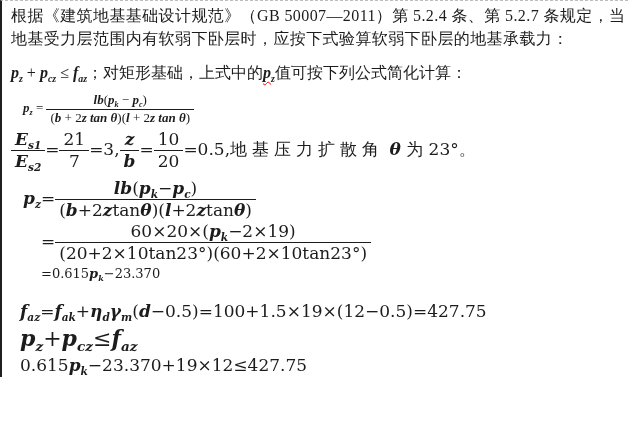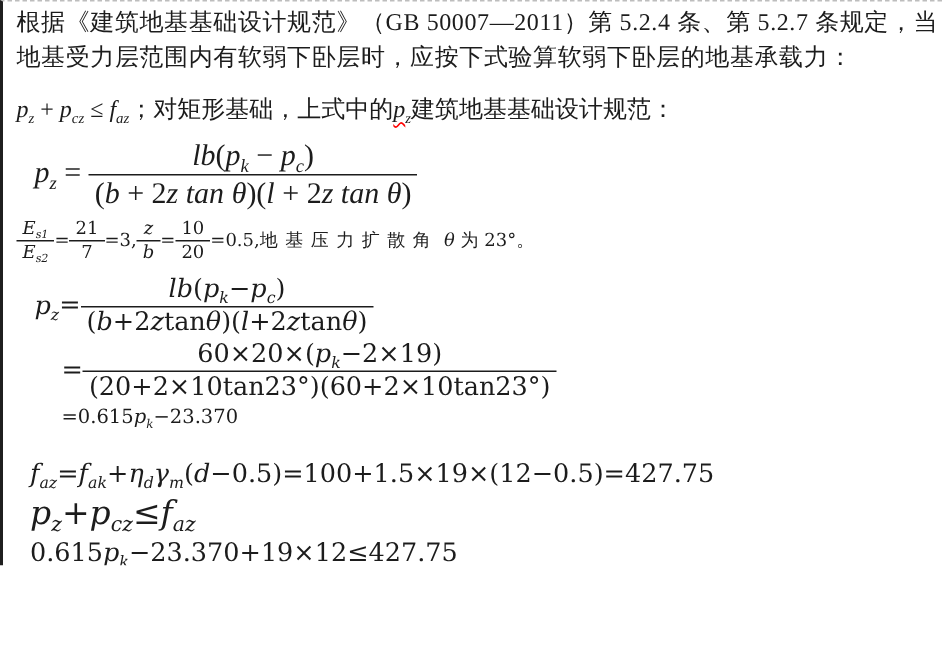--- a/index.html
+++ b/index.html
@@ -15,60 +15,60 @@
     font-family:"Liberation Serif","DejaVu Serif",serif;
     padding:3px 4px 0 9px;
   }
   .cnline {
     font-size:16px;
     line-height:23px;
     letter-spacing:0.4px;
     white-space:nowrap;
   }
   .statement { margin-top:13px; font-size:16px; white-space:nowrap; }
-  .wformula  { margin-top:9px;  margin-left:12px; font-size:20px; white-space:nowrap; }
-  .eline     { margin-top:5px;  font-size:12px; white-space:nowrap; }
+  .wformula  { margin-top:9px;  margin-left:12px; font-size:13px; white-space:nowrap; }
+  .eline     { margin-top:5px;  font-size:17px; white-space:nowrap; }
   .scanA     { margin-top:8px;  margin-left:12px; font-size:17px; white-space:nowrap; }
   .scanB     { margin-top:2px;  margin-left:30px; font-size:17px; white-space:nowrap; }
   .scanC     { margin-top:3px;  margin-left:30px; font-size:13px; white-space:nowrap; }
   .fazline   { margin-top:20px;  margin-left:9px;  font-size:17px; white-space:nowrap; }
   .ineqline  { margin-top:4px;  margin-left:9px;  font-size:22px; white-space:nowrap; }
   .numline   { margin-top:4px;  margin-left:9px;  font-size:17px; white-space:nowrap; }
   .conclline { margin-top:4px;  margin-left:9px;  font-size:22px; white-space:nowrap; }
 
   .scan { font-family:"DejaVu Serif","Liberation Serif",serif; }
 
   .frac {
     display:inline-block;
     text-align:center;
     vertical-align:middle;
     line-height:1.12;
   }
   .frac .num { display:block; border-bottom:1px solid currentColor; padding:0 4px 1px; }
   .frac .den { display:block; padding:1px 4px 0; }
 
-  .it  { font-style:italic; }
+  .it  { font-style:italic;font-weight:bold; }
   sub  { font-size:0.62em; line-height:0; vertical-align:-0.38em; letter-spacing:0; }
   .wavy {
     text-decoration:underline;
     text-decoration-style:wavy;
     text-decoration-color:#ff0000;
     text-decoration-thickness:1px;
     text-underline-offset:3px;
   }
   .spaced { letter-spacing:5px; }
 </style>
 </head>
 <body>
 
 <div class="page">
   <div class="cnline">根据《建筑地基基础设计规范》（GB 50007—2011）第 5.2.4 条、第 5.2.7 条规定，当</div>
   <div class="cnline">地基受力层范围内有软弱下卧层时，应按下式验算软弱下卧层的地基承载力：</div>
 
-  <div class="statement"><span class="it">p<sub>z</sub></span><span> + </span><span class="it">p<sub>cz</sub></span><span> ≤ </span><span class="it">f<sub>az</sub></span><span>；</span><span>对矩形基础，上式中的</span><span class="it wavy">p<sub>z</sub></span><span>建筑地基基础设计规范：</span></div>
+  <div class="statement"><span class="it">p<sub>z</sub></span><span> + </span><span class="it">p<sub>cz</sub></span><span> ≤ </span><span class="it">f<sub>az</sub></span><span>；</span><span>对矩形基础，上式中的</span><span class="it wavy">p<sub>z</sub></span><span>值可按下列公式简化计算：</span></div>
 
   <div class="wformula"><span class="it">p<sub>z</sub></span><span> = </span><span class="frac"><span class="num"><span class="it">lb</span><span>(</span><span class="it">p<sub>k</sub></span><span> − </span><span class="it">p<sub>c</sub></span><span>)</span></span><span class="den"><span>(</span><span class="it">b</span><span> + 2</span><span class="it">z</span><span class="it"> tan </span><span class="it">θ</span><span>)(</span><span class="it">l</span><span> + 2</span><span class="it">z</span><span class="it"> tan </span><span class="it">θ</span><span>)</span></span></span></div>
 
   <div class="eline scan"><span class="frac"><span class="num"><span class="it">E<sub>s1</sub></span></span><span class="den"><span class="it">E<sub>s2</sub></span></span></span><span>=</span><span class="frac"><span class="num"><span>21</span></span><span class="den"><span>7</span></span></span><span>=3,</span><span class="frac"><span class="num"><span class="it">z</span></span><span class="den"><span class="it">b</span></span></span><span>=</span><span class="frac"><span class="num"><span>10</span></span><span class="den"><span>20</span></span></span><span>=0.5,</span><span class="spaced">地基压力扩散角</span><span> </span><span class="it">θ</span><span> 为 23°。</span></div>
 
   <div class="scanA scan"><span class="it">p<sub>z</sub></span><span>=</span><span class="frac"><span class="num"><span class="it">lb</span><span>(</span><span class="it">p<sub>k</sub></span><span>−</span><span class="it">p<sub>c</sub></span><span>)</span></span><span class="den"><span>(</span><span class="it">b</span><span>+2</span><span class="it">z</span><span>tan</span><span class="it">θ</span><span>)(</span><span class="it">l</span><span>+2</span><span class="it">z</span><span>tan</span><span class="it">θ</span><span>)</span></span></span></div>
 
   <div class="scanB scan"><span>=</span><span class="frac"><span class="num"><span>60×20×(</span><span class="it">p<sub>k</sub></span><span>−2×19)</span></span><span class="den"><span>(20+2×10tan23°)(60+2×10tan23°)</span></span></span></div>
 
   <div class="scanC scan"><span>=0.615</span><span class="it">p<sub>k</sub></span><span>−23.370</span></div>

